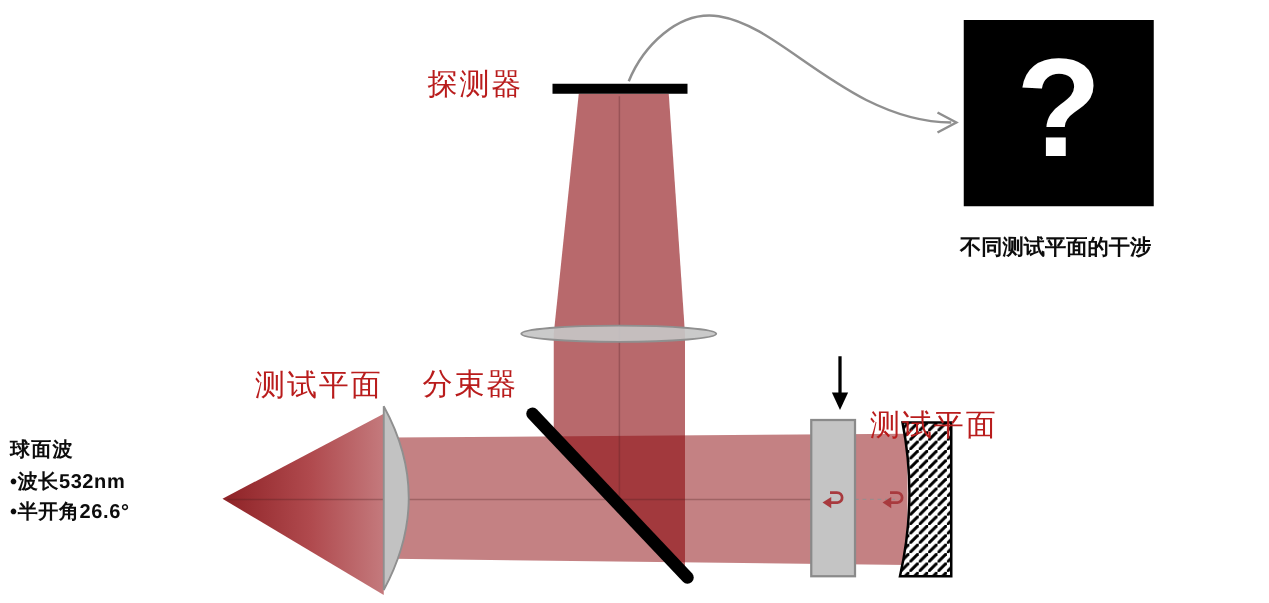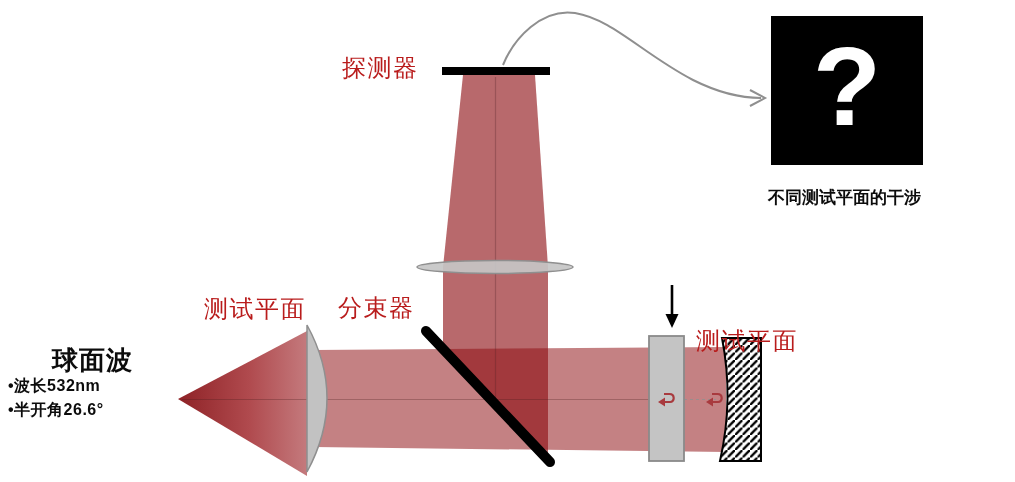--- a/index.html
+++ b/index.html
@@ -12,21 +12,21 @@
     position:absolute;font-weight:400;font-size:24px;color:#b91c1c;
     letter-spacing:1.5px;white-space:nowrap;line-height:1.05;
   }
   .lbl-detector{left:342px;top:56px;}
   .lbl-imaging{left:331px;top:221px;}
   .lbl-collimating{left:204px;top:297px;}
   .lbl-splitter{left:338px;top:296px;}
   .lbl-reference{left:564px;top:289px;}
   .lbl-test{left:696px;top:289px;margin-top:40px;}
   .source-block{position:absolute;left:8px;top:348px;color:#0c0c0c;}
-  .source-title{font-weight:700;font-size:26px;letter-spacing:1px;line-height:26px;margin-left:44px;}
+  .source-title{font-weight:700;font-size:16px;letter-spacing:1px;line-height:26px;}
   .source-bullet{
     font-family:"Liberation Sans","DejaVu Sans",sans-serif;
     font-weight:600;font-size:16px;line-height:23.5px;letter-spacing:0.5px;
   }
   .question-box{
     position:absolute;left:771px;top:16px;width:152px;height:149px;
     background:#000;display:flex;align-items:center;justify-content:center;
   }
   .question-mark{
     font-family:"Liberation Sans","DejaVu Sans",sans-serif;

